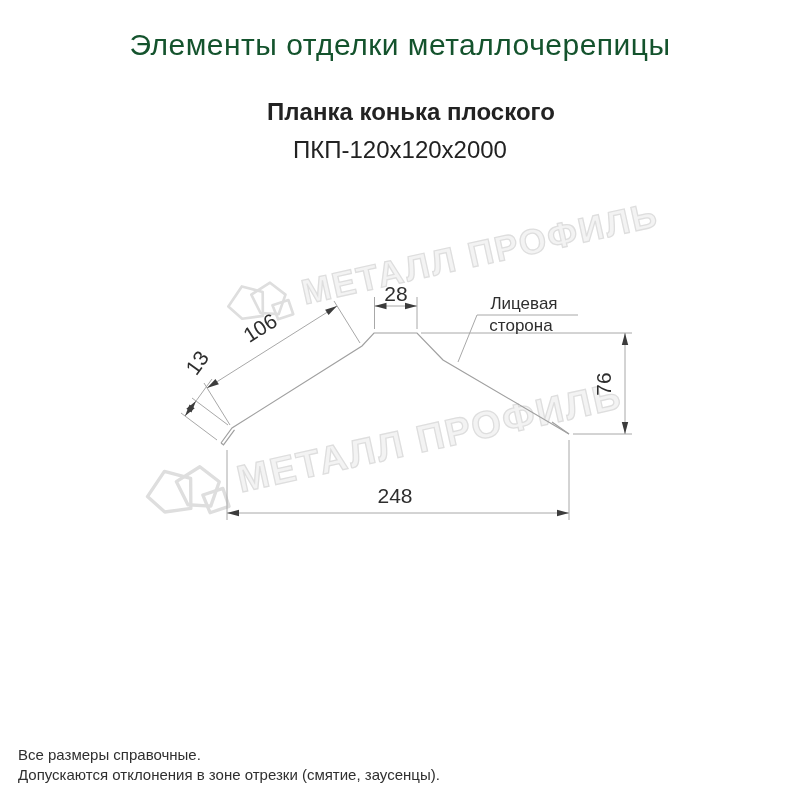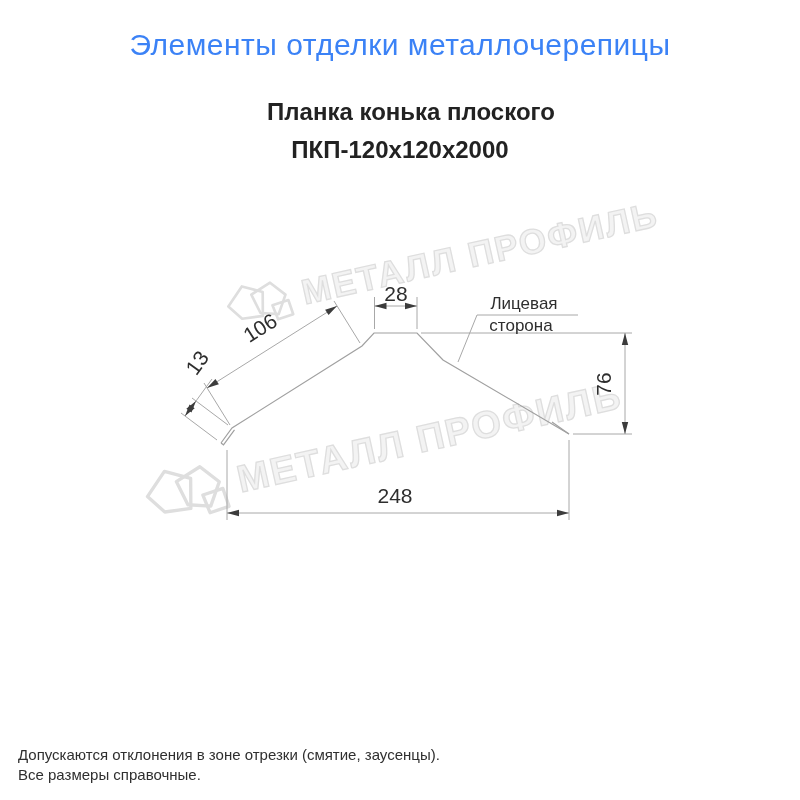--- a/index.html
+++ b/index.html
@@ -2,29 +2,29 @@
 <html><head>
 <meta charset="utf-8">
 <style>
   html,body{margin:0;padding:0;background:#ffffff;}
   #stage{
     position:relative;width:800px;height:800px;background:#ffffff;overflow:hidden;
     font-family:"Liberation Sans", sans-serif;
   }
   .title{
     position:absolute;left:0;right:0;top:28px;text-align:center;
-    font-size:30px;font-weight:400;color:#3b82f6;letter-spacing:0.5px;
+    font-size:30px;font-weight:400;color:#14532d;letter-spacing:0.5px;
   }
   .subtitle{
     position:absolute;left:0;right:0;top:98px;text-align:center;
     font-size:24px;font-weight:700;color:#222;padding-left:22px;
   }
   .model{
     position:absolute;left:0;right:0;top:136px;text-align:center;
-    font-size:24px;font-weight:700;color:#222;
+    font-size:24px;font-weight:400;color:#222;
   }
   .watermark{
     position:absolute;display:flex;align-items:center;gap:10px;
     transform-origin:left center;pointer-events:none;
   }
   .watermark .wm-text{
     font-weight:700;white-space:nowrap;letter-spacing:2px;
     color:#f3f3f3;-webkit-text-stroke:1.3px #dedede;
   }
   #wm-a{left:224px;top:282px;transform:rotate(-12.5deg);}
@@ -122,17 +122,17 @@
 
     <text class="dim-text" x="611" y="384" text-anchor="middle" transform="rotate(-90 611 384)">76</text>
 
     <text class="dim-text" x="395" y="503" text-anchor="middle">248</text>
 
     <text class="label-text" x="524" y="309" text-anchor="middle">Лицевая</text>
     <text class="label-text" x="521" y="331" text-anchor="middle">сторона</text>
   </svg>
 
   <div class="footer">
+    <div>Все размеры справочные.</div>
     <div>Допускаются отклонения в зоне отрезки (смятие, заусенцы).</div>
-    <div>Все размеры справочные.</div>
   </div>
 
 </div>
 
 </body></html>

